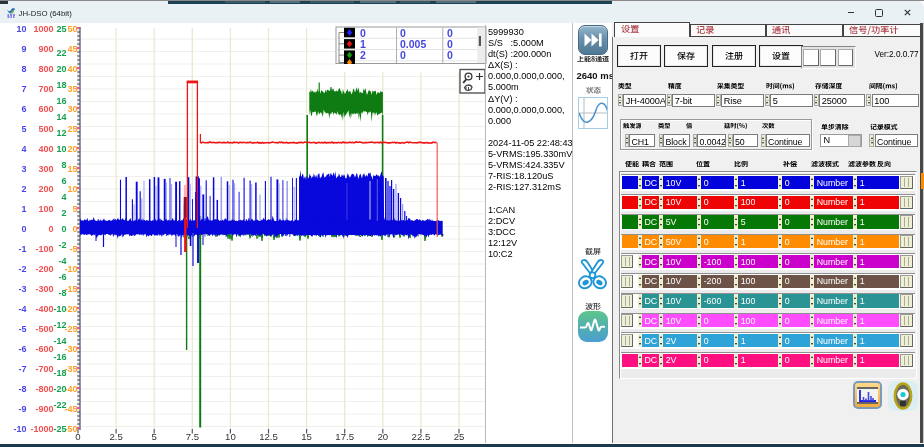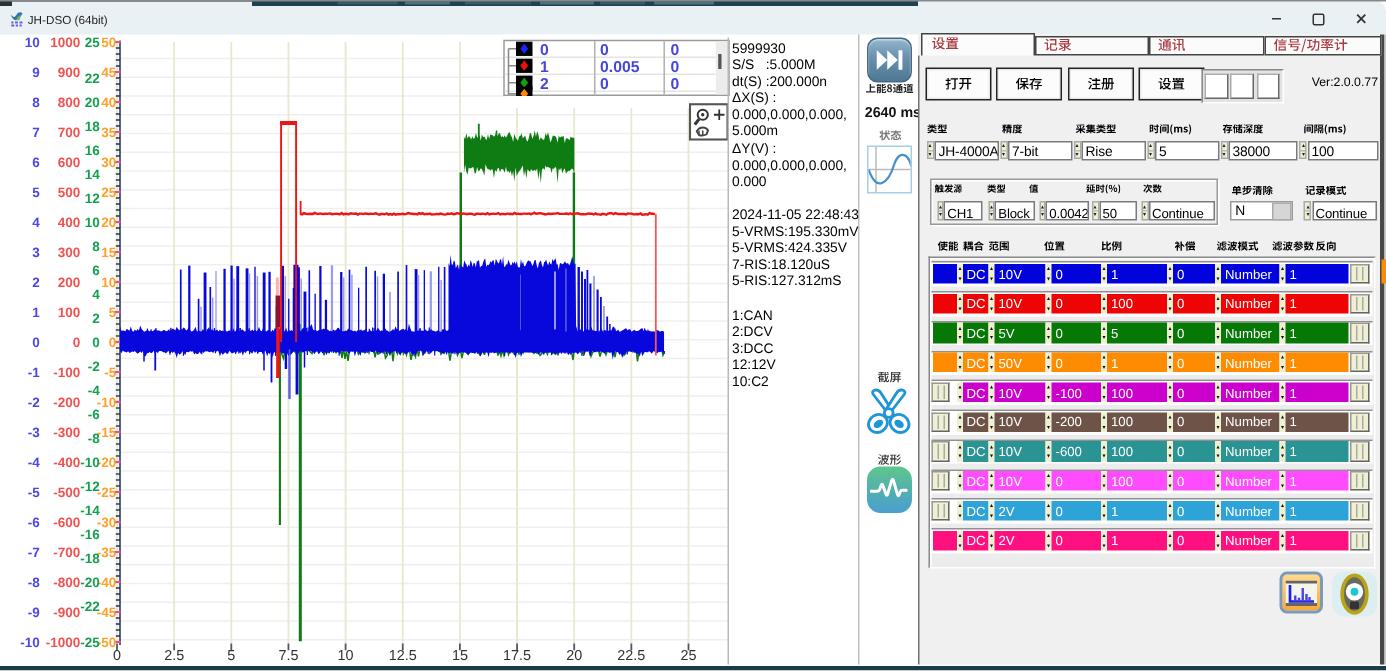--- a/index.html
+++ b/index.html
@@ -541,21 +541,21 @@
       <div style="height:11.1px">0.000,0.000,0.000,</div>
       <div style="height:11.1px">5.000m</div>
       <div style="height:11.1px">ΔY(V) :</div>
       <div style="height:11.1px">0.000,0.000,0.000,</div>
       <div style="height:11.1px">0.000</div>
       <div style="height:11.1px"></div>
       <div style="height:11.1px">2024-11-05 22:48:43</div>
       <div style="height:11.1px">5-VRMS:195.330mV</div>
       <div style="height:11.1px">5-VRMS:424.335V</div>
       <div style="height:11.1px">7-RIS:18.120uS</div>
-      <div style="height:11.1px">5-RIS:127.312mS</div>
+      <div style="height:11.1px">2-RIS:127.312mS</div>
       <div style="height:11.1px"></div>
       <div style="height:11.1px">1:CAN</div>
       <div style="height:11.1px">2:DCV</div>
       <div style="height:11.1px">3:DCC</div>
       <div style="height:11.1px">12:12V</div>
       <div style="height:11.1px">10:C2</div>
     </div>
 <div class="abs" style="left:578px;top:24.5px;width:30px;height:30px;border-radius:7px;
 background:linear-gradient(180deg,#93b6cc 0%,#6890ac 45%,#4f7894 100%);border:1.5px solid #46688a;
 box-shadow:inset 0 1px 1px rgba(255,255,255,.5)"></div>
@@ -761,21 +761,21 @@
     </div>
 <div class="abs" style="left:770.2px;top:93.8px;width:42.6px;height:13px;background:#fff;border:1px solid #7a7a7a;font-size:9.2px;color:#000;padding:1.5px 0 0 1.5px;letter-spacing:-0.1px;white-space:nowrap;overflow:hidden">5</div>
 <div class="abs" style="left:813.5px;top:93.8px;width:5.4px;height:12.6px;background:#efefd2;border:1px solid #aaa;display:flex;flex-direction:column">
       <div style="flex:1;border-bottom:.5px solid #bbb;position:relative">
         <div style="position:absolute;left:50%;top:55%;transform:translate(-50%,-50%);width:0;height:0;border-left:1.8px solid transparent;border-right:1.8px solid transparent;border-bottom:2.6px solid #222"></div>
       </div>
       <div style="flex:1;position:relative">
         <div style="position:absolute;left:50%;top:55%;transform:translate(-50%,-50%);width:0;height:0;border-left:1.8px solid transparent;border-right:1.8px solid transparent;border-top:2.6px solid #222"></div>
       </div>
     </div>
-<div class="abs" style="left:819.2px;top:93.8px;width:46px;height:13px;background:#fff;border:1px solid #7a7a7a;font-size:9.2px;color:#000;padding:1.5px 0 0 1.5px;letter-spacing:-0.1px;white-space:nowrap;overflow:hidden">38000</div>
+<div class="abs" style="left:819.2px;top:93.8px;width:46px;height:13px;background:#fff;border:1px solid #7a7a7a;font-size:9.2px;color:#000;padding:1.5px 0 0 1.5px;letter-spacing:-0.1px;white-space:nowrap;overflow:hidden">25000</div>
 <div class="abs" style="left:866.1px;top:93.8px;width:5.4px;height:12.6px;background:#efefd2;border:1px solid #aaa;display:flex;flex-direction:column">
       <div style="flex:1;border-bottom:.5px solid #bbb;position:relative">
         <div style="position:absolute;left:50%;top:55%;transform:translate(-50%,-50%);width:0;height:0;border-left:1.8px solid transparent;border-right:1.8px solid transparent;border-bottom:2.6px solid #222"></div>
       </div>
       <div style="flex:1;position:relative">
         <div style="position:absolute;left:50%;top:55%;transform:translate(-50%,-50%);width:0;height:0;border-left:1.8px solid transparent;border-right:1.8px solid transparent;border-top:2.6px solid #222"></div>
       </div>
     </div>
 <div class="abs" style="left:871.8px;top:93.8px;width:47px;height:13px;background:#fff;border:1px solid #7a7a7a;font-size:9.2px;color:#000;padding:1.5px 0 0 1.5px;letter-spacing:-0.1px;white-space:nowrap;overflow:hidden">100</div>
 <div class="abs" style="left:619.5px;top:118.5px;width:192px;height:31px;border:1.2px solid #999;box-shadow:inset 1px 1px 0 #fff,1px 1px 0 #fff"></div>

